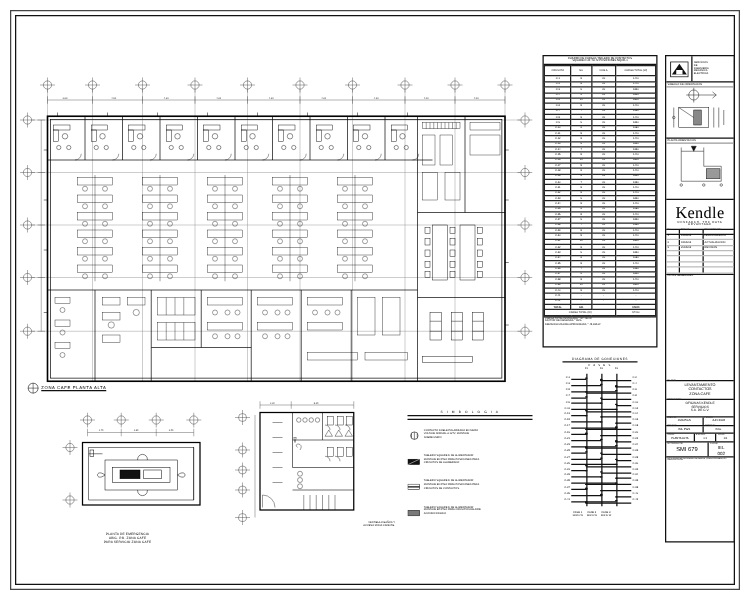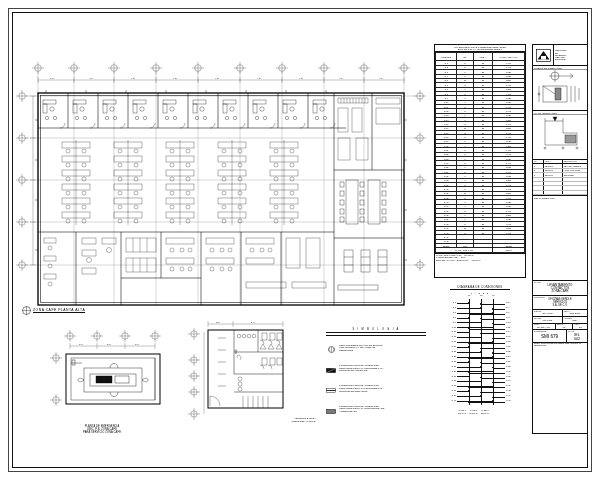--- a/index.html
+++ b/index.html
@@ -1219,20 +1219,24 @@
           <line x1="12" y1="6" x2="12" y2="3"></line>
           <line x1="30" y1="6" x2="30" y2="3"></line>
           <circle cx="12" cy="33" r="1"></circle>
           <circle cx="30" cy="33" r="1"></circle>
           <circle cx="44" cy="33" r="1"></circle>
           <path d="M22 6 l2 -4 l-4 0 z" fill="#111"></path>
         </g>
       </svg>
     </div>
 
+    <div style="border-bottom:.6px solid #111;padding:3px 1px 2px;">
+      <div class="kendle">Kendle</div>
+      <div class="kendle-sub">RESEARCH, THE DATA ADVANTAGE</div>
+    </div>
 
     <div style="border-bottom:.6px solid #111;">
       <div style="display:flex;border-bottom:.4px solid #111;">
         <div class="lbl tb-cell" style="width:20%;">No.</div>
         <div class="lbl tb-cell" style="width:35%;">FECHA</div>
         <div class="lbl tb-cell" style="width:45%;">DESCRIPCION</div>
       </div>
       <div id="rev-body">
           <div style="display: flex; border-bottom: 0.3px solid rgb(187, 187, 187);">
             <div class="micro tb-cell" style="width: 20%;">1</div>

